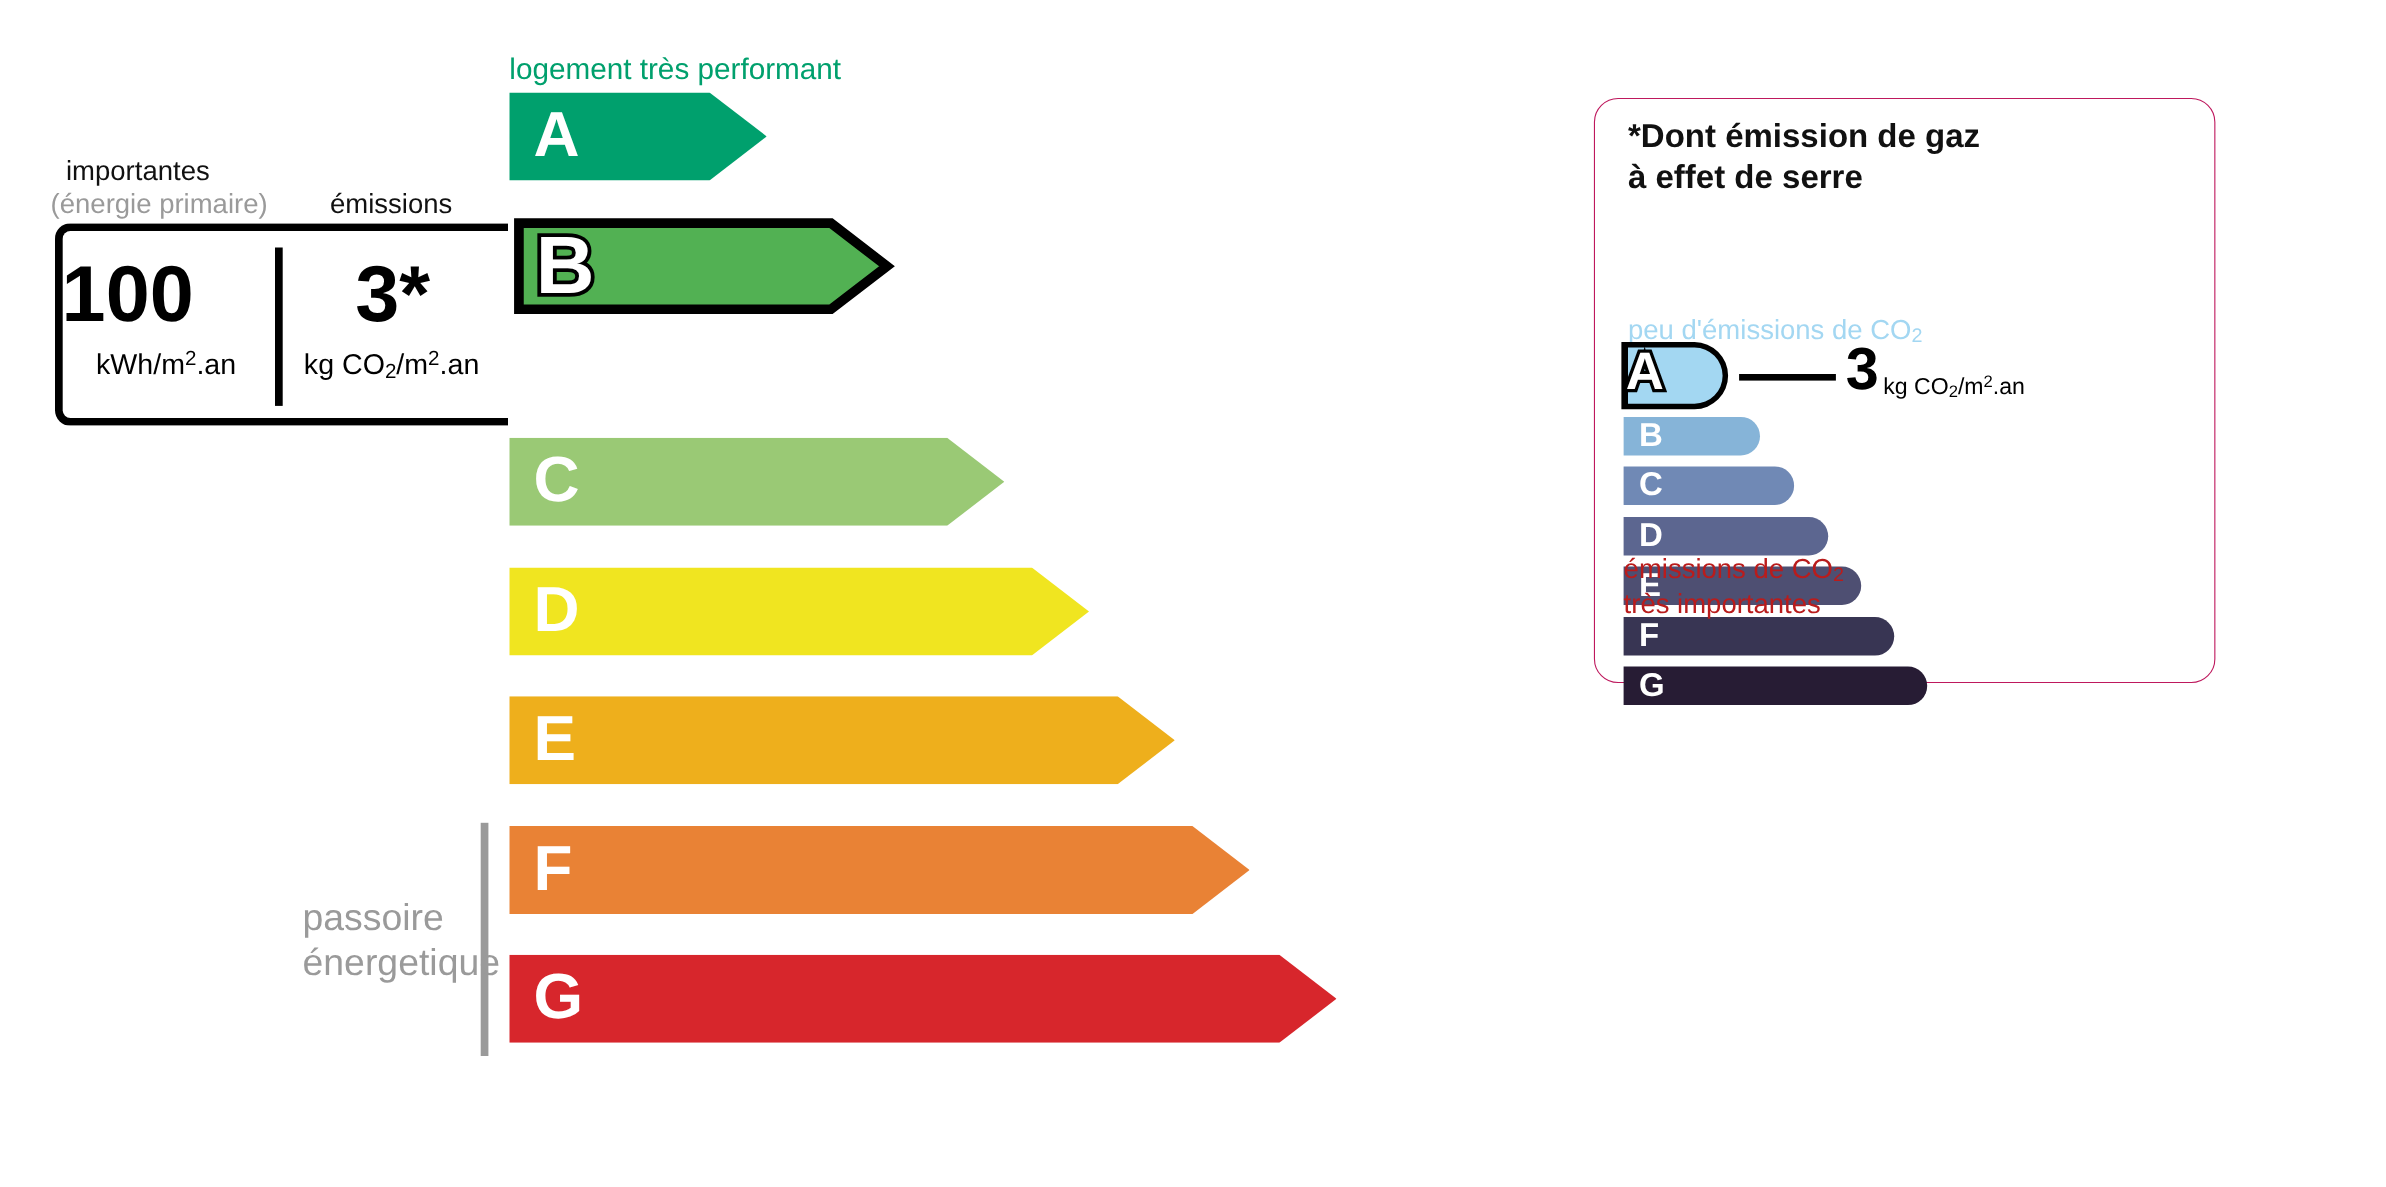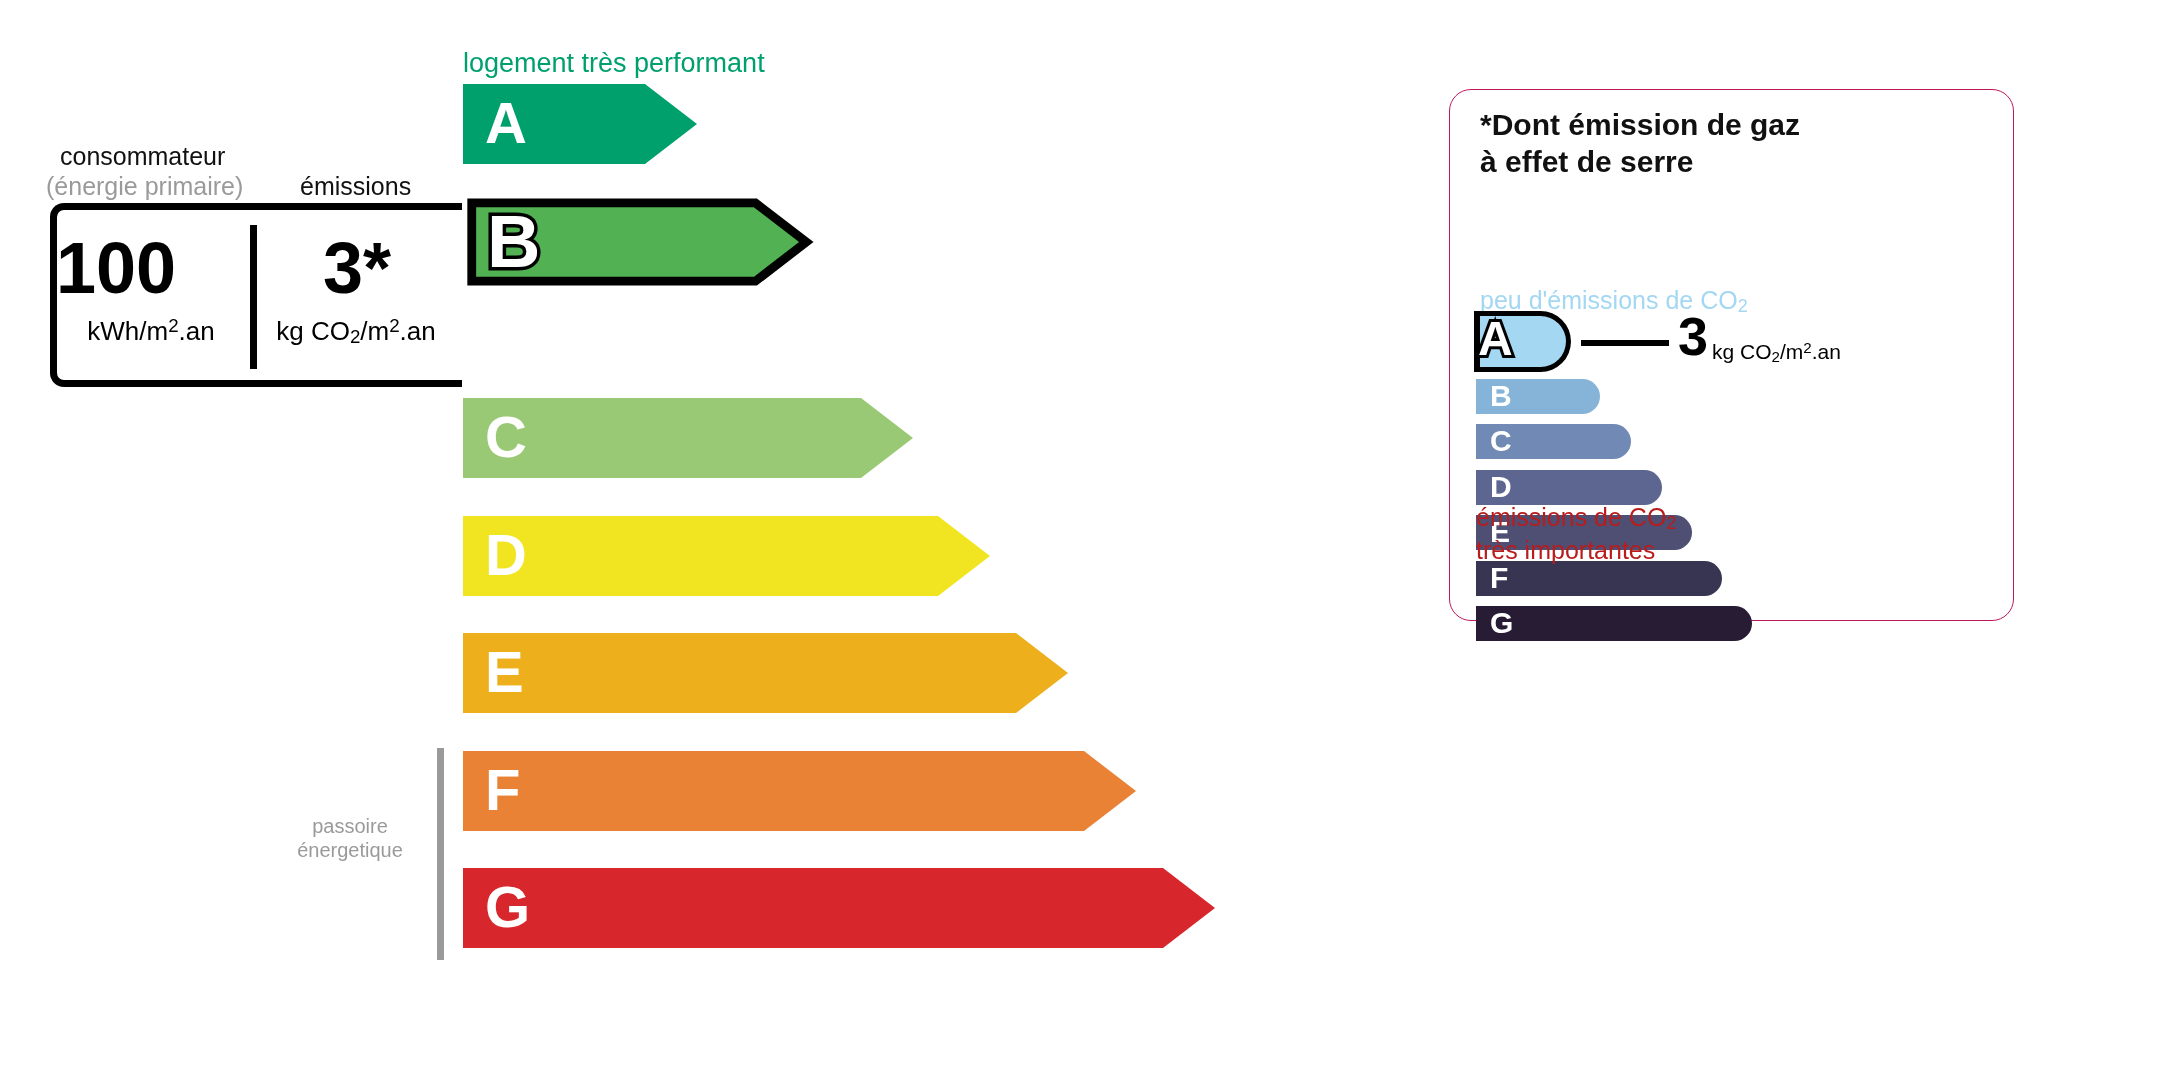--- a/index.html
+++ b/index.html
@@ -76,21 +76,21 @@
     font-size:26px;color:#9a9a9a;line-height:1.15;
   }
 
   
   .passoire-bar{
     position:absolute;left:437px;top:748px;
     width:7px;height:212px;background:#9a9a9a;
   }
   .passoire-label{
     position:absolute;left:275px;top:814px;width:150px;
-    text-align:center;font-size:20px;color:#9a9a9a;line-height:1.2;
+    text-align:left;font-size:34px;color:#9a9a9a;line-height:1.2;
   }
 
   
   .erow{position:absolute;left:463px;height:80px;}
   .arrow{
     position:absolute;left:0;top:0;height:100%;
     display:flex;align-items:center;
   }
   .arrow svg{display:block;height:100%;}
   .eletter{
@@ -171,21 +171,21 @@
 </style>
 </head>
 <body>
 
 <div class="root">
 
   <div class="dpe">
 
     <div class="top-note">logement très performant</div>
 
-    <div class="hdr-conso">consommateur</div>
+    <div class="hdr-conso">importantes</div>
     <div class="hdr-conso-sub">(énergie primaire)</div>
     <div class="hdr-emis">émissions</div>
 
     <div class="valbox"></div>
     <div class="valbox-divider"></div>
 
     <div class="val-primary">100</div>
     <div class="val-primary-unit">kWh/m<sup>2</sup>.an</div>
 
     <div class="val-co2">3*</div>

